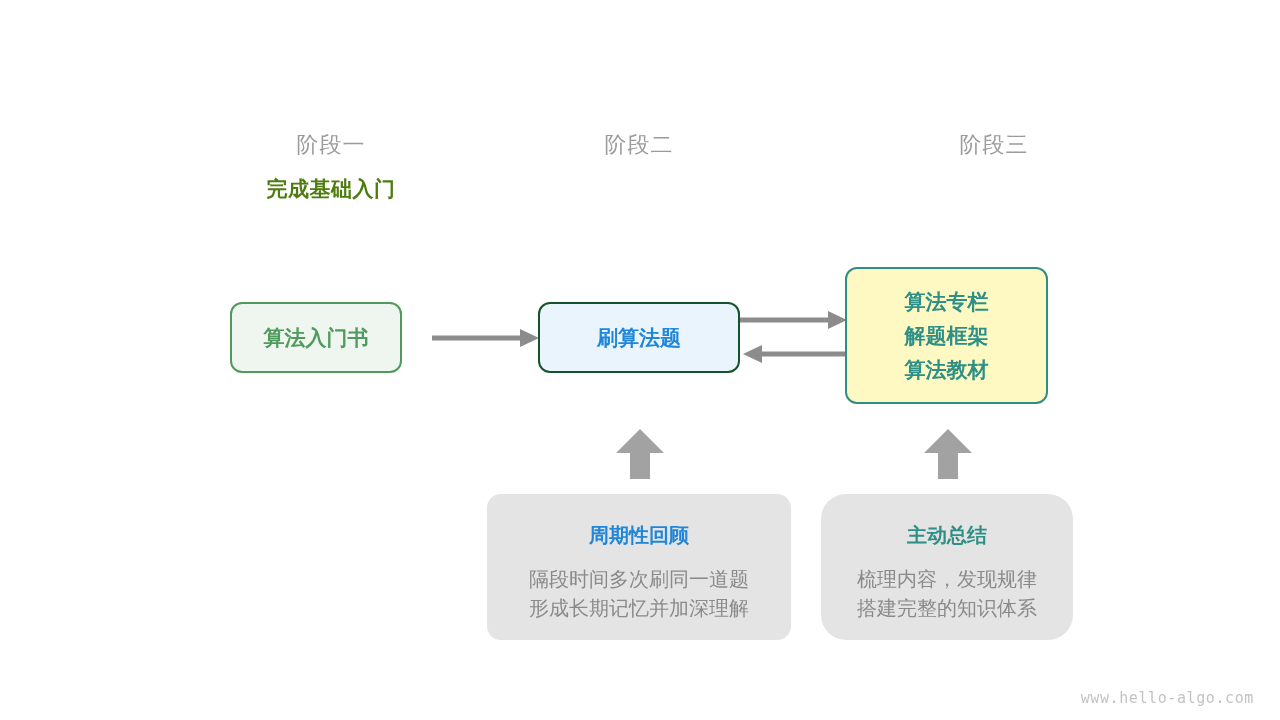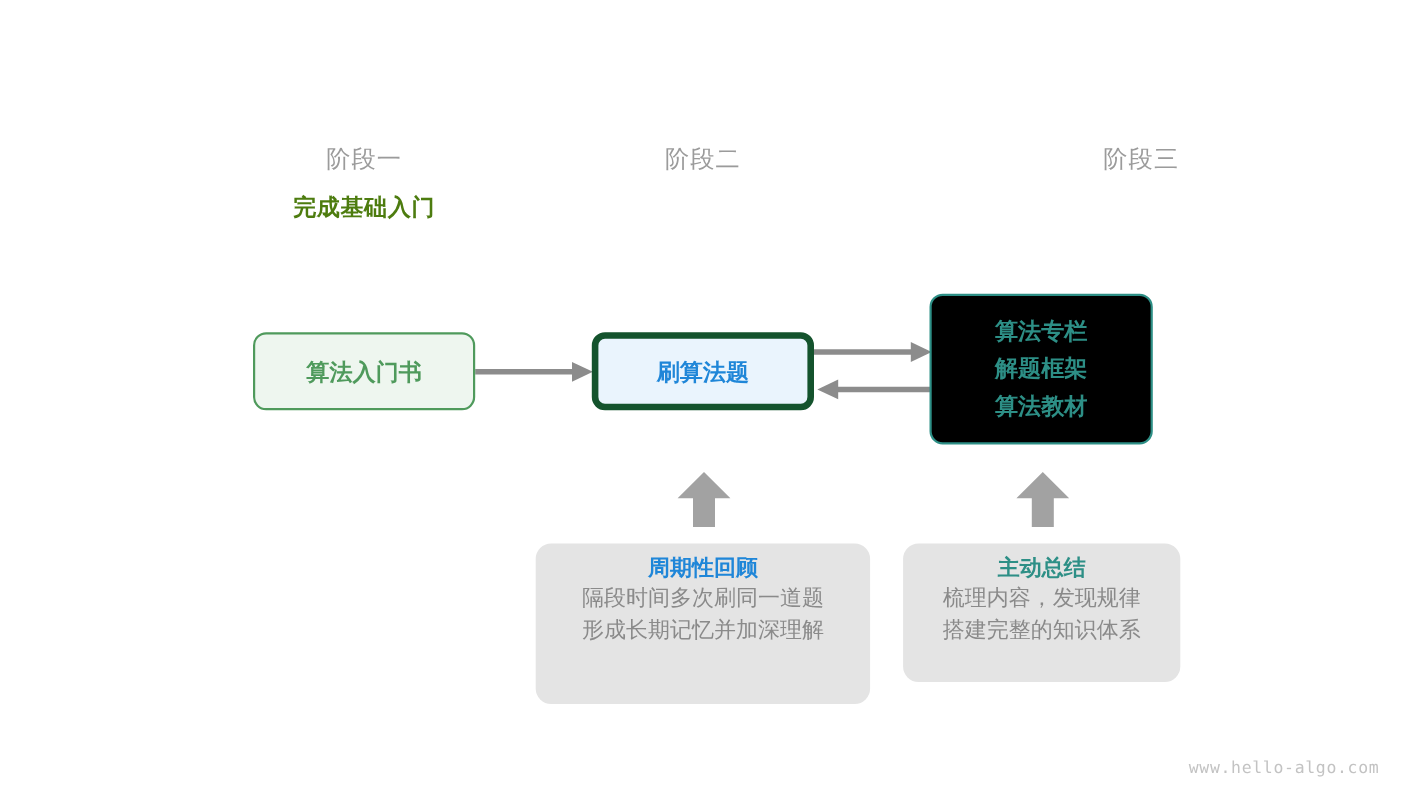--- a/index.html
+++ b/index.html
@@ -37,84 +37,85 @@
   .stage-sub {
     font-size: 21px;
     color: #4d7c0f;
     font-weight: 700;
     line-height: 30px;
     margin-top: 12px;
     letter-spacing: 0.5px;
   }
   #stage-1 { left: 201px; top: 128px; }
   #stage-2 { left: 509px; top: 128px; }
-  #stage-3 { left: 812px; top: 128px; text-align: right; }
+  #stage-3 { left: 864px; top: 128px; }
 
   
   .node {
     position: absolute;
     box-sizing: border-box;
     border-radius: 12px;
     display: flex;
     flex-direction: column;
     align-items: center;
     justify-content: center;
     font-weight: 700;
   }
   #node-book {
     left: 230px; top: 302px;
-    width: 202px; height: 71px;
+    width: 172px; height: 71px;
     background: #eef6ef;
     border: 2px solid #4f9a5c;
     color: #4f9a5c;
     font-size: 21px;
   }
   #node-practice {
     left: 538px; top: 302px;
     width: 202px; height: 71px;
     background: #eaf4fd;
-    border: 6px solid #14532d;
+    border: 2px solid #14532d;
     color: #1f86d8;
     font-size: 21px;
   }
   #node-knowledge {
     left: 845px; top: 267px;
     width: 203px; height: 137px;
-    background: #000000;
+    background: #fef9c3;
     border: 2px solid #2d8f86;
     color: #2d8f86;
     font-size: 21px;
     line-height: 34px;
   }
   #node-knowledge .line { display: block; }
 
   
   .card {
     position: absolute;
     box-sizing: border-box;
     border-radius: 14px;
     background: #e4e4e4;
     text-align: center;
   }
   #card-review { left: 487px; top: 494px; width: 304px; height: 146px; }
-  #card-summary { left: 821px; top: 494px; width: 252px; height: 126px; }
+  #card-summary { left: 821px; top: 494px; width: 252px; height: 146px; border-radius: 25px; }
 
   .card-title {
     font-size: 20px;
     font-weight: 700;
     line-height: 26px;
-    margin-top: 10px;
+    margin-top: 28px;
   }
   #card-review .card-title { color: #1f86d8; }
   #card-summary .card-title { color: #2d8f86; }
 
   .card-body {
     font-size: 20px;
     color: #8a8a8a;
     line-height: 29px;
+    margin-top: 17px;
     font-weight: 400;
   }
   .card-body .line { display: block; }
 
   
   .arrow-svg {
     position: absolute;
     overflow: visible;
   }
 

